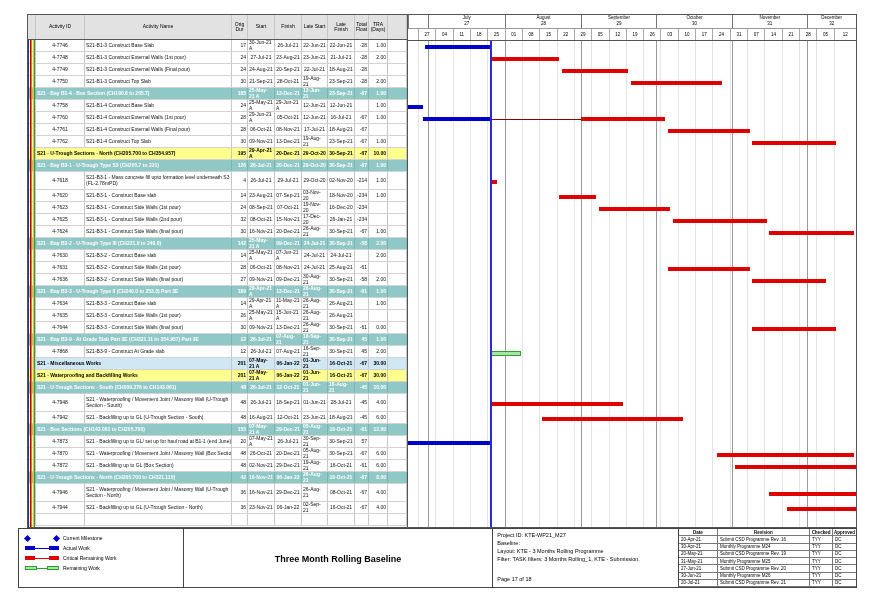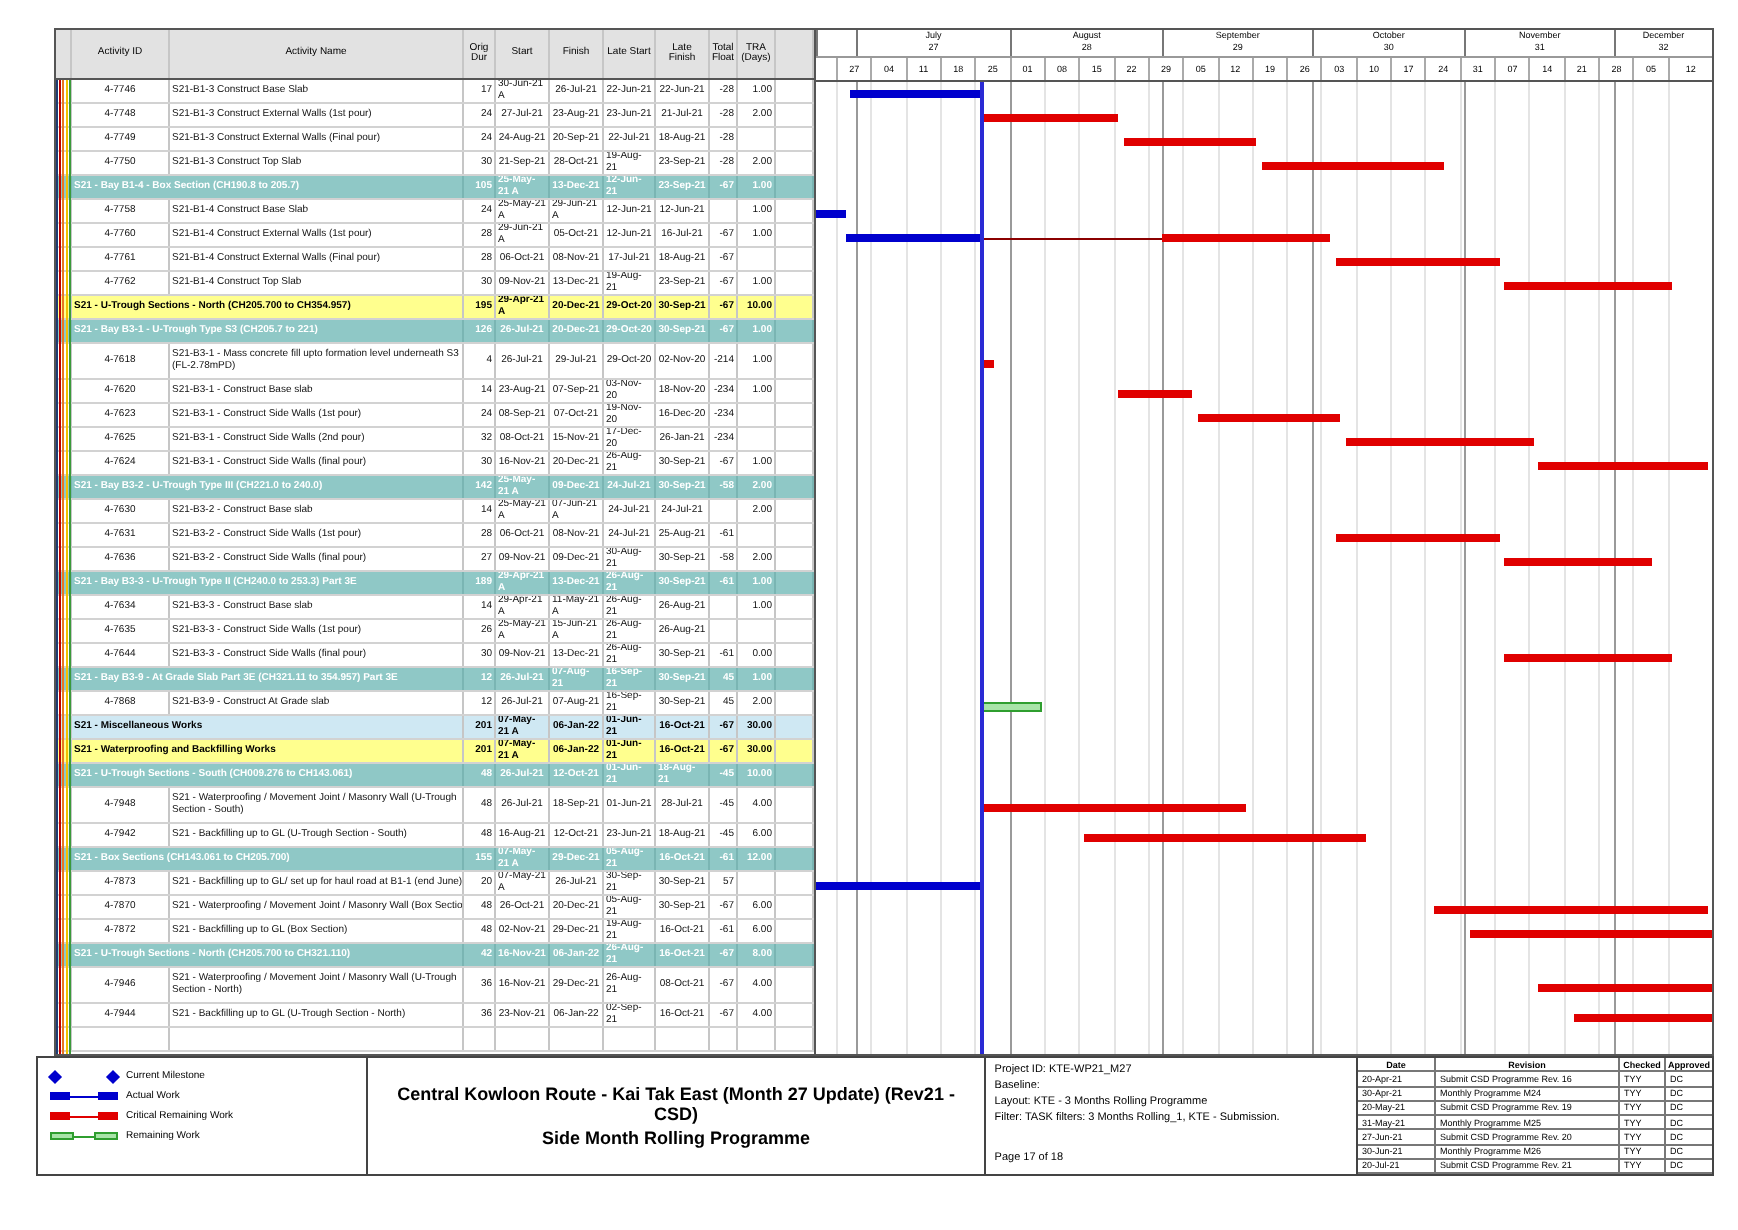--- a/index.html
+++ b/index.html
@@ -802,22 +802,21 @@
         <div class="leg-row">
           <span class="leg-icon green">
             <span class="leg-bar"></span>
             <span class="leg-line"></span>
             <span class="leg-bar"></span>
           </span>
           <span class="leg-label">Remaining Work</span>
         </div>
       </div>
     <div id="titleblock">
-      <div id="title1">Central Kowloon Route - Kai Tak East (Month 27 Update) (Rev21 - CSD)</div>
-      <div id="title2">Side Month Rolling Programme</div>
+      <div id="title2">Three Month Rolling Baseline</div>
     </div>
     <div id="infoblock">
         <div class="info-line">Project ID: KTE-WP21_M27</div>
         <div class="info-line">Baseline:</div>
         <div class="info-line">Layout: KTE - 3 Months Rolling Programme</div>
         <div class="info-line">Filter: TASK filters: 3 Months Rolling_1, KTE - Submission.</div>
         <div class="info-line info-page">Page 17 of 18</div>
       </div>
     <div id="revblock">
       <div id="revtable" style="grid-template-rows: repeat(8, 1fr);">

